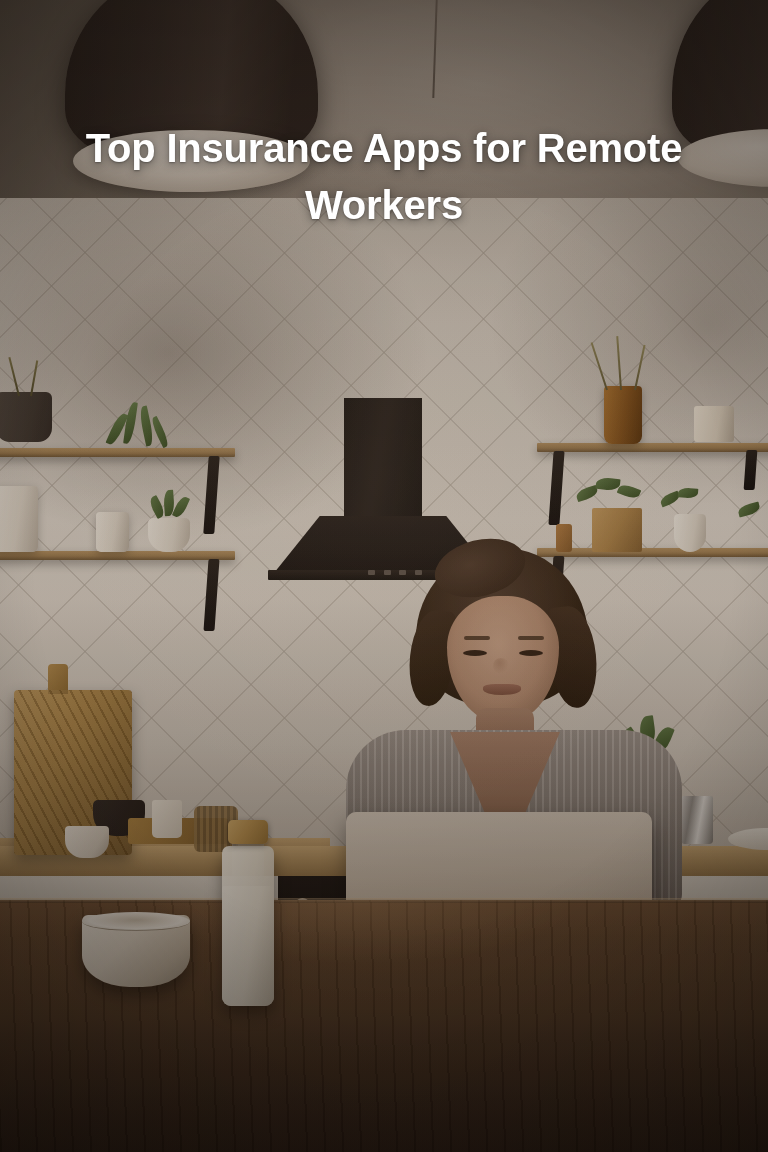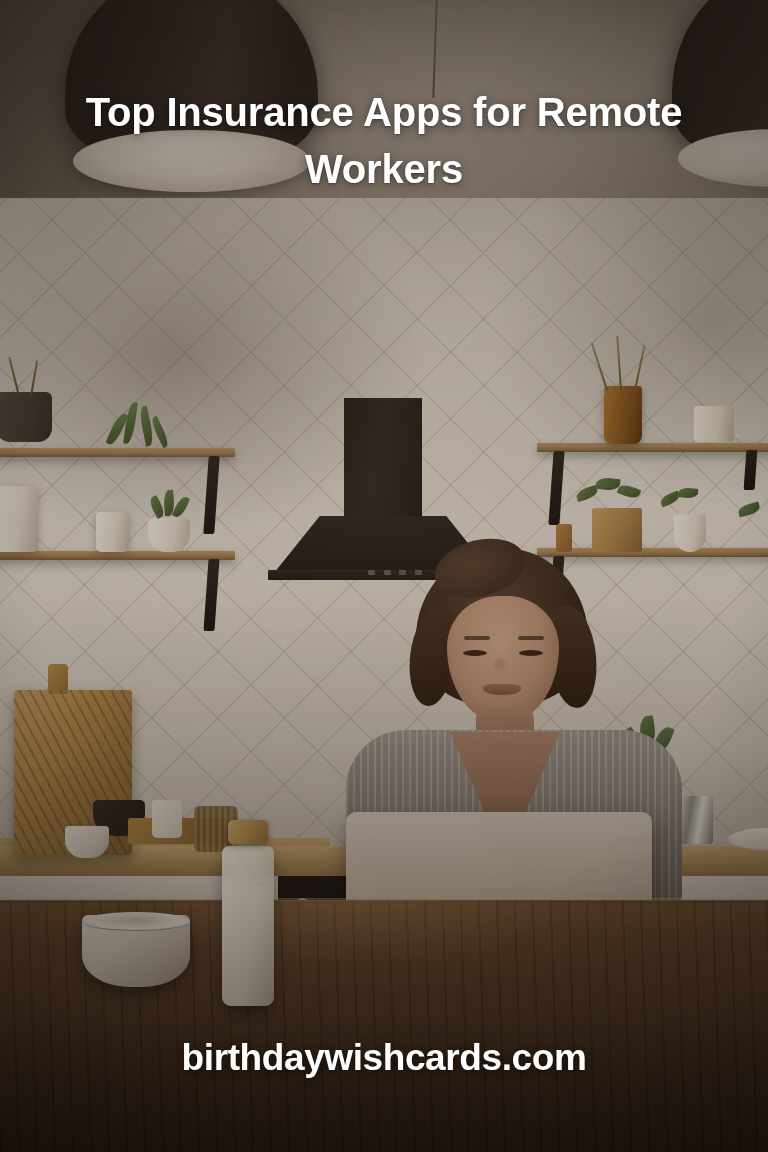--- a/index.html
+++ b/index.html
@@ -466,21 +466,21 @@
   .warm {
     position: absolute; inset: 0;
     background: rgba(72,50,32,.18);
     pointer-events: none;
   }
 
   
   .overlay-text {
     position: absolute;
     left: 0; top: 0; width: 768px;
-    padding-top: 84px;
+    padding-top: 120px;
     text-align: center;
     pointer-events: none;
   }
   .pin-title {
     margin: 0 18px;
     color: #ffffff;
     font-size: 40px;
     line-height: 57px;
     font-weight: 700;
     letter-spacing: -0.2px;
@@ -646,15 +646,14 @@
 
     <div class="warm"></div>
     <div class="grade"></div>
     <div class="vignette"></div>
   </div>
 
   <div class="overlay-text">
     <h1 class="pin-title">Top Insurance Apps for Remote Workers</h1>
   </div>
 
-  <div class="pin-footer">birthdaywishcards.com</div>
 
 </div>
 
 </body></html>

